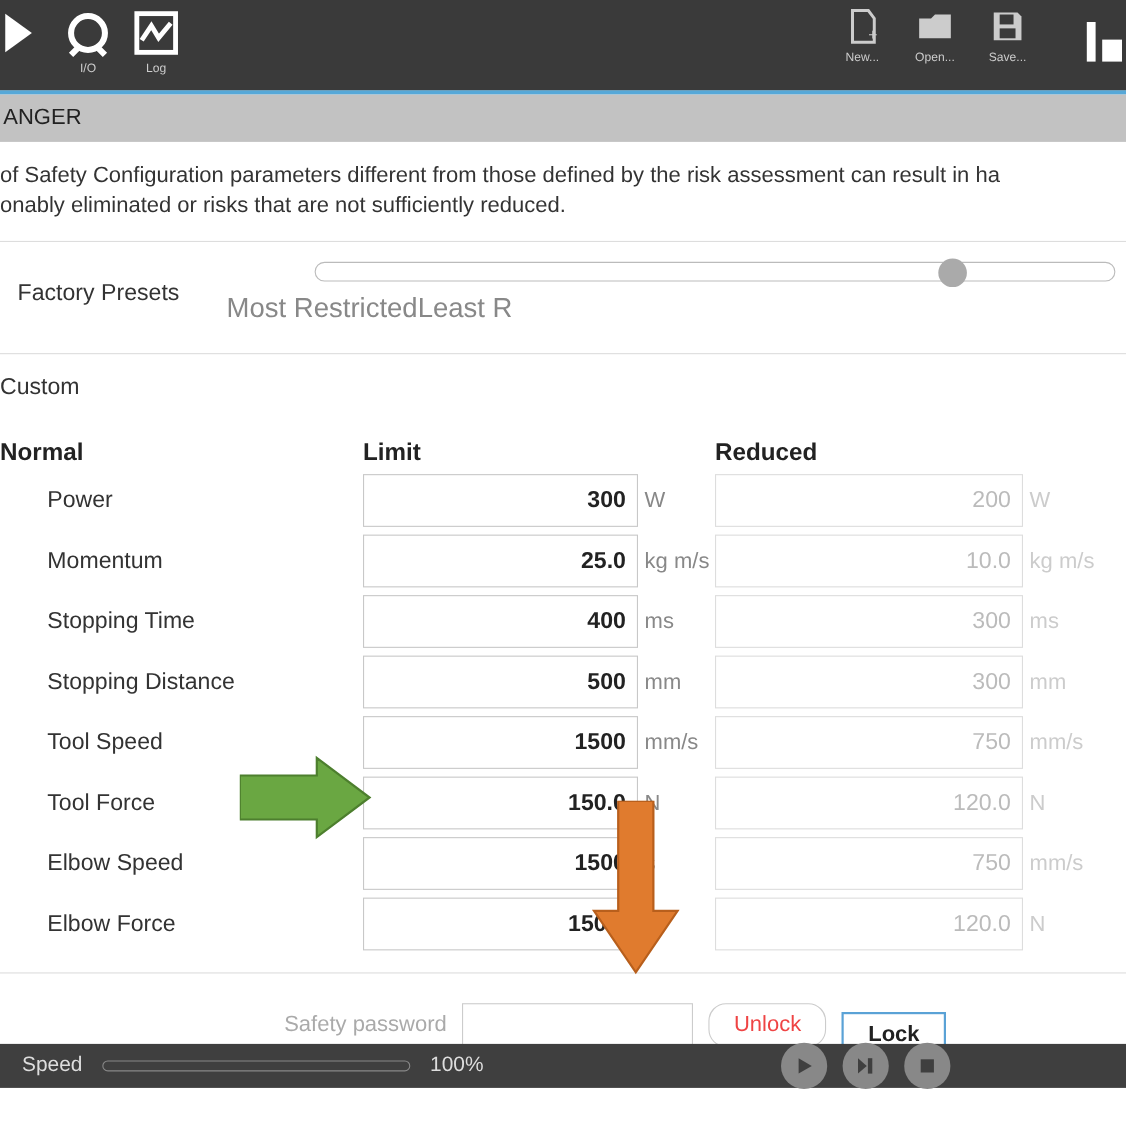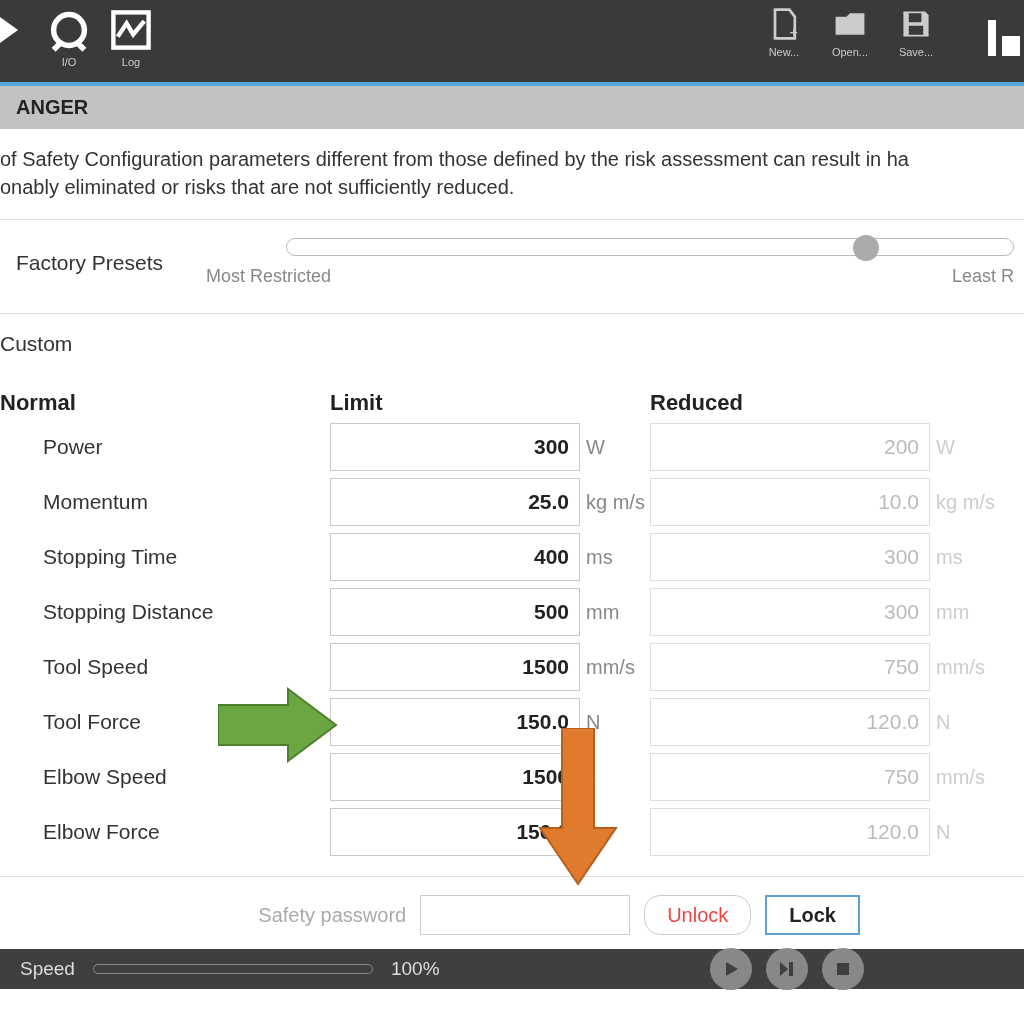--- a/index.html
+++ b/index.html
@@ -1,47 +1,47 @@
 <!DOCTYPE html>
 <html><head>
 <meta charset="utf-8">
 <style>
 * { box-sizing: border-box; margin: 0; padding: 0; font-family: "Segoe UI", Arial, sans-serif; }
 body { width: 1024px; height: 1024px; background: #fff; overflow: hidden; position: relative; }
 
 
 .topbar { background: #3a3a3a; height: 82px; display: flex; align-items: flex-start; color: #fff; padding-top: 8px; position: relative; }
-.topbar-left { display: flex; align-items: flex-start; gap: 18px; padding-left: 5px; }
+.topbar-left { display: flex; align-items: flex-start; gap: 18px; padding-left: 16px; }
 .topbar-icon { display: flex; flex-direction: column; align-items: center; color: #ccc; font-size: 11px; gap: 4px; }
 .topbar-icon svg { width: 44px; height: 44px; }
 .topbar-center { position: absolute; left: 350px; top: 12px; display: flex; flex-direction: column; font-size: 15px; }
 .topbar-center .row { display: flex; gap: 10px; }
 .topbar-center .label { color: #aaa; text-align: right; width: 130px; letter-spacing: 1px; }
 .topbar-center .value { color: #ddd; }
 .topbar-right { position: absolute; right: 0; top: 6px; display: flex; gap: 30px; padding-right: 0; }
 .topbar-right .topbar-icon svg { width: 36px; height: 36px; }
 .topbar-right .topbar-icon { font-size: 11px; }
 .topbar-far { position: absolute; right: 4px; top: 0; }
 .topbar-far svg { width: 36px; height: 60px; }
 
 .bluebar { height: 4px; background: #56a8d8; }
 
 
-.danger-header { background: #c2c2c2; padding: 10px 0 10px 16px; font-weight: bold; font-size: 20px; color: #222; }
+.danger-header { background: #c2c2c2; padding: 10px 0 10px 3px; font-weight: normal; font-size: 20px; color: #222; }
 
 .body-text { padding: 16px 0 18px 0; font-size: 20px; color: #333; line-height: 1.4; border-bottom: 1px solid #ddd; }
 
 
 .presets { padding: 18px 0 26px 16px; border-bottom: 1px solid #ddd; }
 .presets-row { display: flex; align-items: center; gap: 40px; }
 .presets-label { font-size: 21px; color: #333; min-width: 230px; }
 .slider-wrap { flex: 1; position: relative; padding-right: 10px; }
 .slider-track { height: 18px; border: 1px solid #bbb; border-radius: 10px; background: #fff; position: relative; }
 .slider-thumb { position: absolute; top: -4px; left: 78%; width: 26px; height: 26px; background: #aaa; border-radius: 50%; }
-.slider-labels { display: flex; justify-content: space-between; margin-top: 10px; font-size: 18px; color: #888; padding: 0 0; }
+.slider-labels { display: flex; justify-content: flex-start; margin-top: 10px; font-size: 25px; color: #888; padding: 0 0; }
 
 
 .custom { padding: 18px 0 0 0; }
 .custom-label { font-size: 21px; color: #333; margin-bottom: 34px; }
 
 .table { display: grid; grid-template-columns: 330px 250px 70px 280px 70px; row-gap: 7px; align-items: center; font-size: 21px; }
 .table .hdr { font-weight: bold; color: #222; font-size: 22px; }
 .table .rowlabel { color: #333; font-size: 21px; padding-left: 43px; }
 .table .cell-input { height: 48px; border: 1px solid #c8c8c8; background: #fff; text-align: right; padding: 0 10px; font-size: 21px; font-weight: bold; color: #222; display: flex; align-items: center; justify-content: flex-end; }
 .table .cell-input.dim { color: #bbb; font-weight: normal; border-color: #ddd; }
@@ -51,21 +51,21 @@
 
 .green-arrow { position: absolute; left: 218px; top: 685px; }
 .orange-arrow { position: absolute; left: 538px; top: 728px; }
 
 
 .pwd-row { border-top: 1px solid #ddd; margin-top: 20px; padding: 18px 10px 18px 0; display: flex; align-items: center; justify-content: flex-end; gap: 14px; font-size: 20px; }
 .pwd-row .plabel { color: #aaa; }
 .pwd-row input { width: 210px; height: 40px; border: 1px solid #ccc; padding: 0 8px; font-size: 18px; }
 .pwd-row button { height: 40px; padding: 0 22px; font-size: 20px; border: 1px solid #ccc; background: #fff; cursor: pointer; }
 .pwd-row button.unlock { color: #ef4444; border-radius: 16px; }
-.pwd-row button.lock { border: 2px solid #5aa2d6; font-weight: bold; color: #222; }
+.pwd-row button.lock { border: 2px solid #5aa2d6; font-weight: bold; color: #222; margin-top: 17px; }
 
 
 .bottombar { position: absolute; bottom: 35px; left: 0; right: 0; height: 40px; background: #3f3f3f; display: flex; align-items: center; color: #ddd; font-size: 19px; padding: 0 20px; gap: 18px; }
 .speed-track { width: 280px; height: 10px; border: 1px solid #888; border-radius: 6px; }
 .play-controls { margin-left: auto; display: flex; gap: 14px; padding-right: 140px; }
 .circ-btn { width: 42px; height: 42px; border-radius: 50%; background: #888; display: flex; align-items: center; justify-content: center; }
 .circ-btn svg { width: 20px; height: 20px; }
 
 </style>
 </head>

